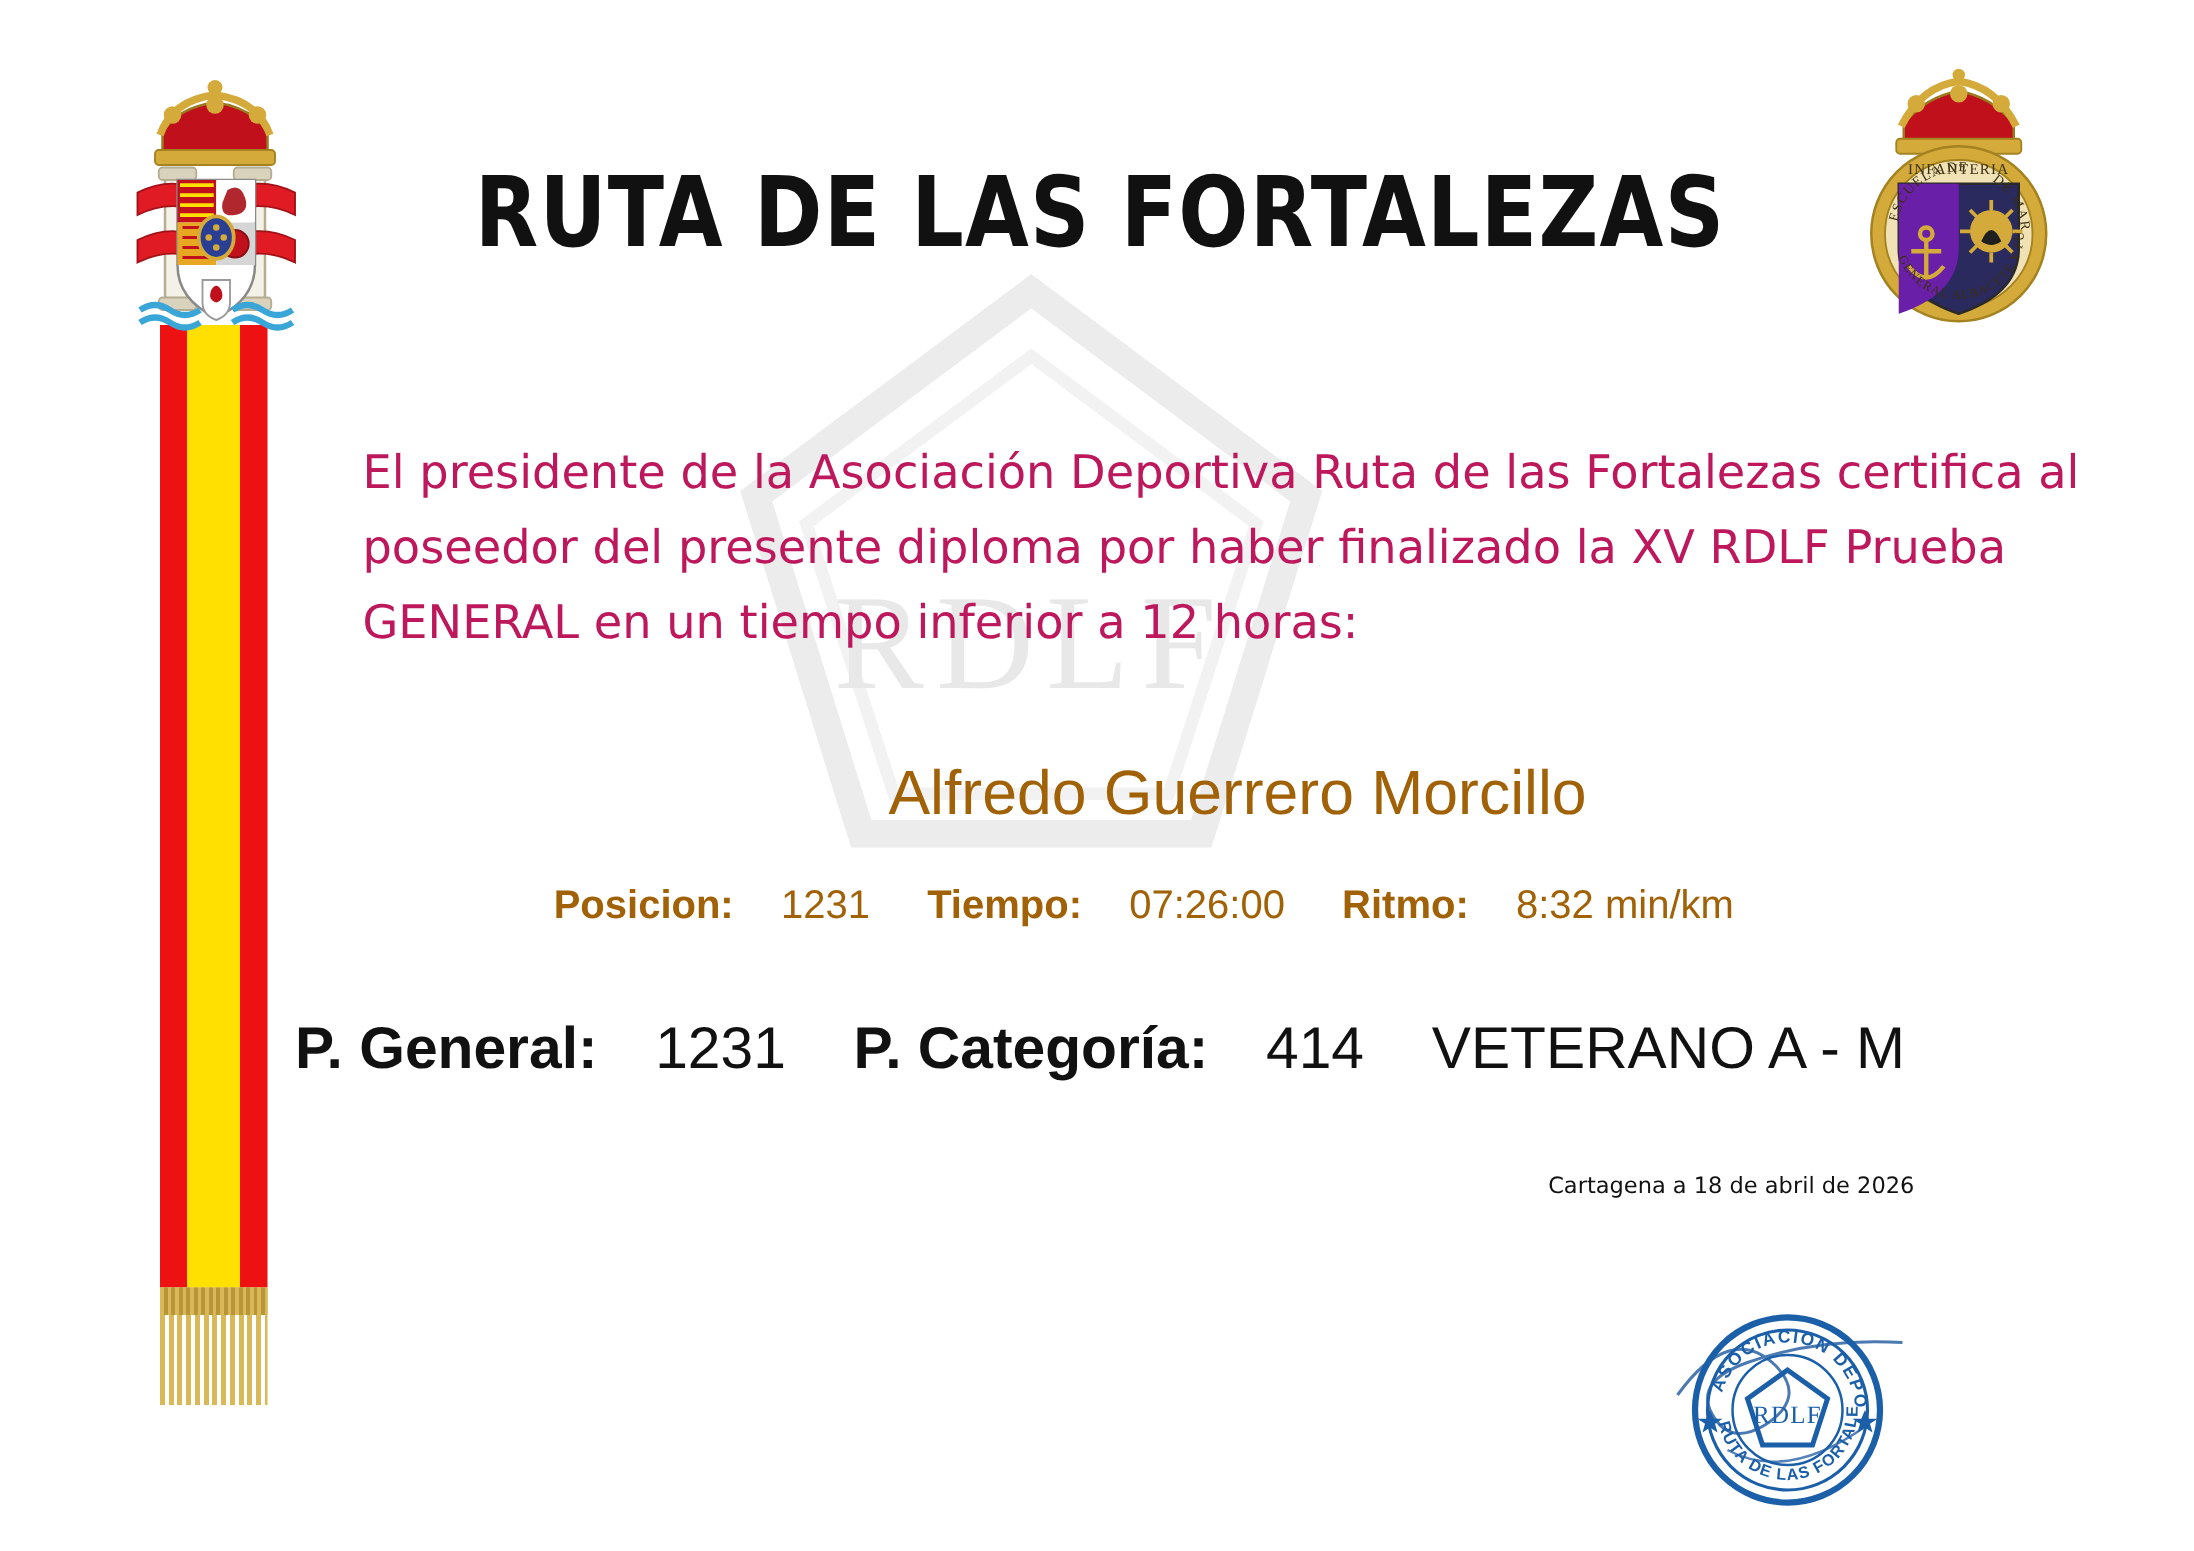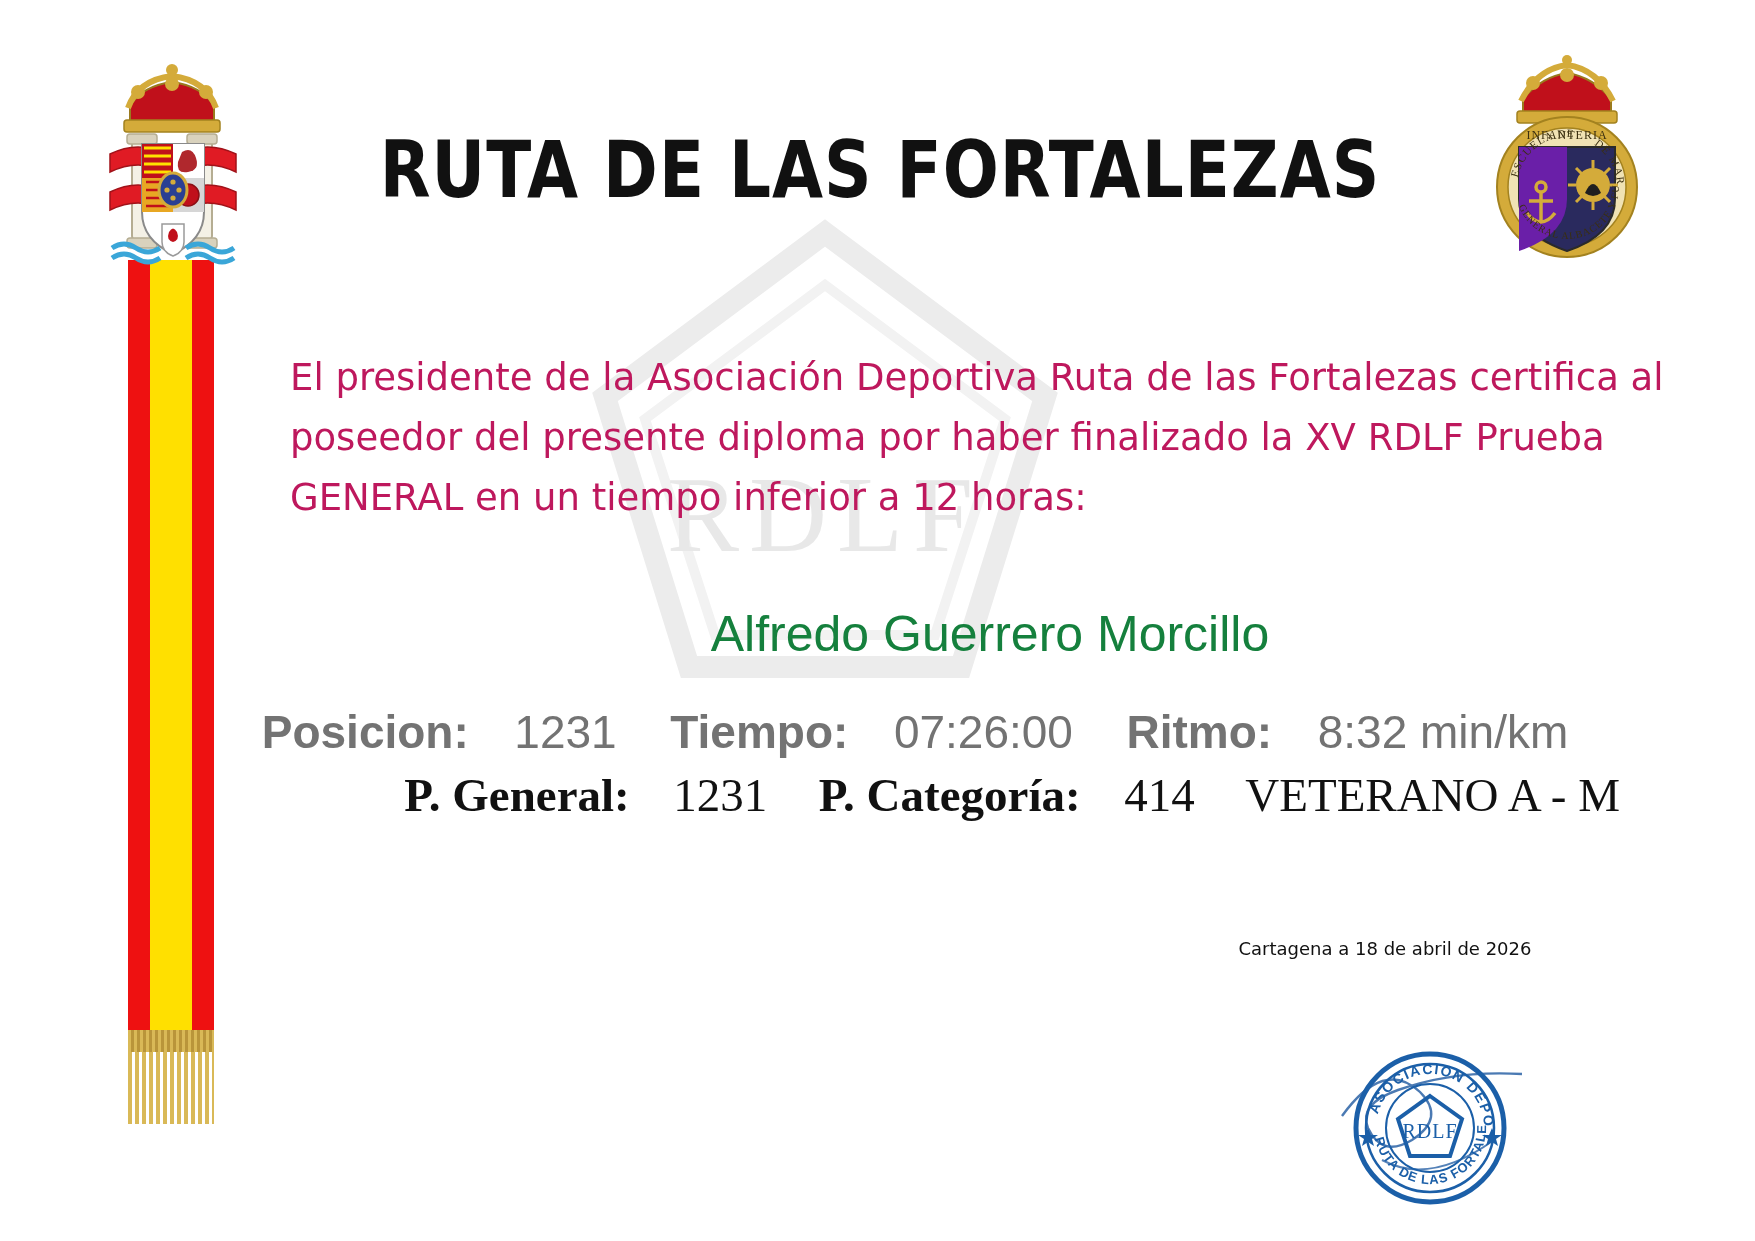--- a/index.html
+++ b/index.html
@@ -138,44 +138,44 @@
 
   
   .runner-name {
     position: absolute;
     left: 290px;
     top: 605px;
     width: 1400px;
     text-align: center;
     font-family: "Liberation Sans", sans-serif;
     font-size: 50px;
-    color: #15803d;
+    color: #a16207;
     z-index: 4;
   }
 
   
   .results-row-1 {
     position: absolute;
     left: 190px;
     top: 705px;
     width: 1450px;
     text-align: center;
     font-family: "Liberation Sans", sans-serif;
-    font-size: 46px;
-    color: #737373;
+    font-size: 32px;
+    color: #a16207;
     z-index: 4;
     white-space: nowrap;
   }
   .results-row-2 {
     position: absolute;
     left: 140px;
-    top: 768px;
+    top: 810px;
     width: 1480px;
-    text-align: right;
-    font-family: Liberation Serif, serif;
+    text-align: center;
+    font-family: Liberation Sans, sans-serif;
     font-size: 47px;
     color: #111111;
     z-index: 4;
     white-space: nowrap;
   }
   .lbl { font-weight: 700; }
   .val { font-weight: 400; }
   .gap-sm { display: inline-block; width: 20px; }
   .gap-md { display: inline-block; width: 28px; }
 

